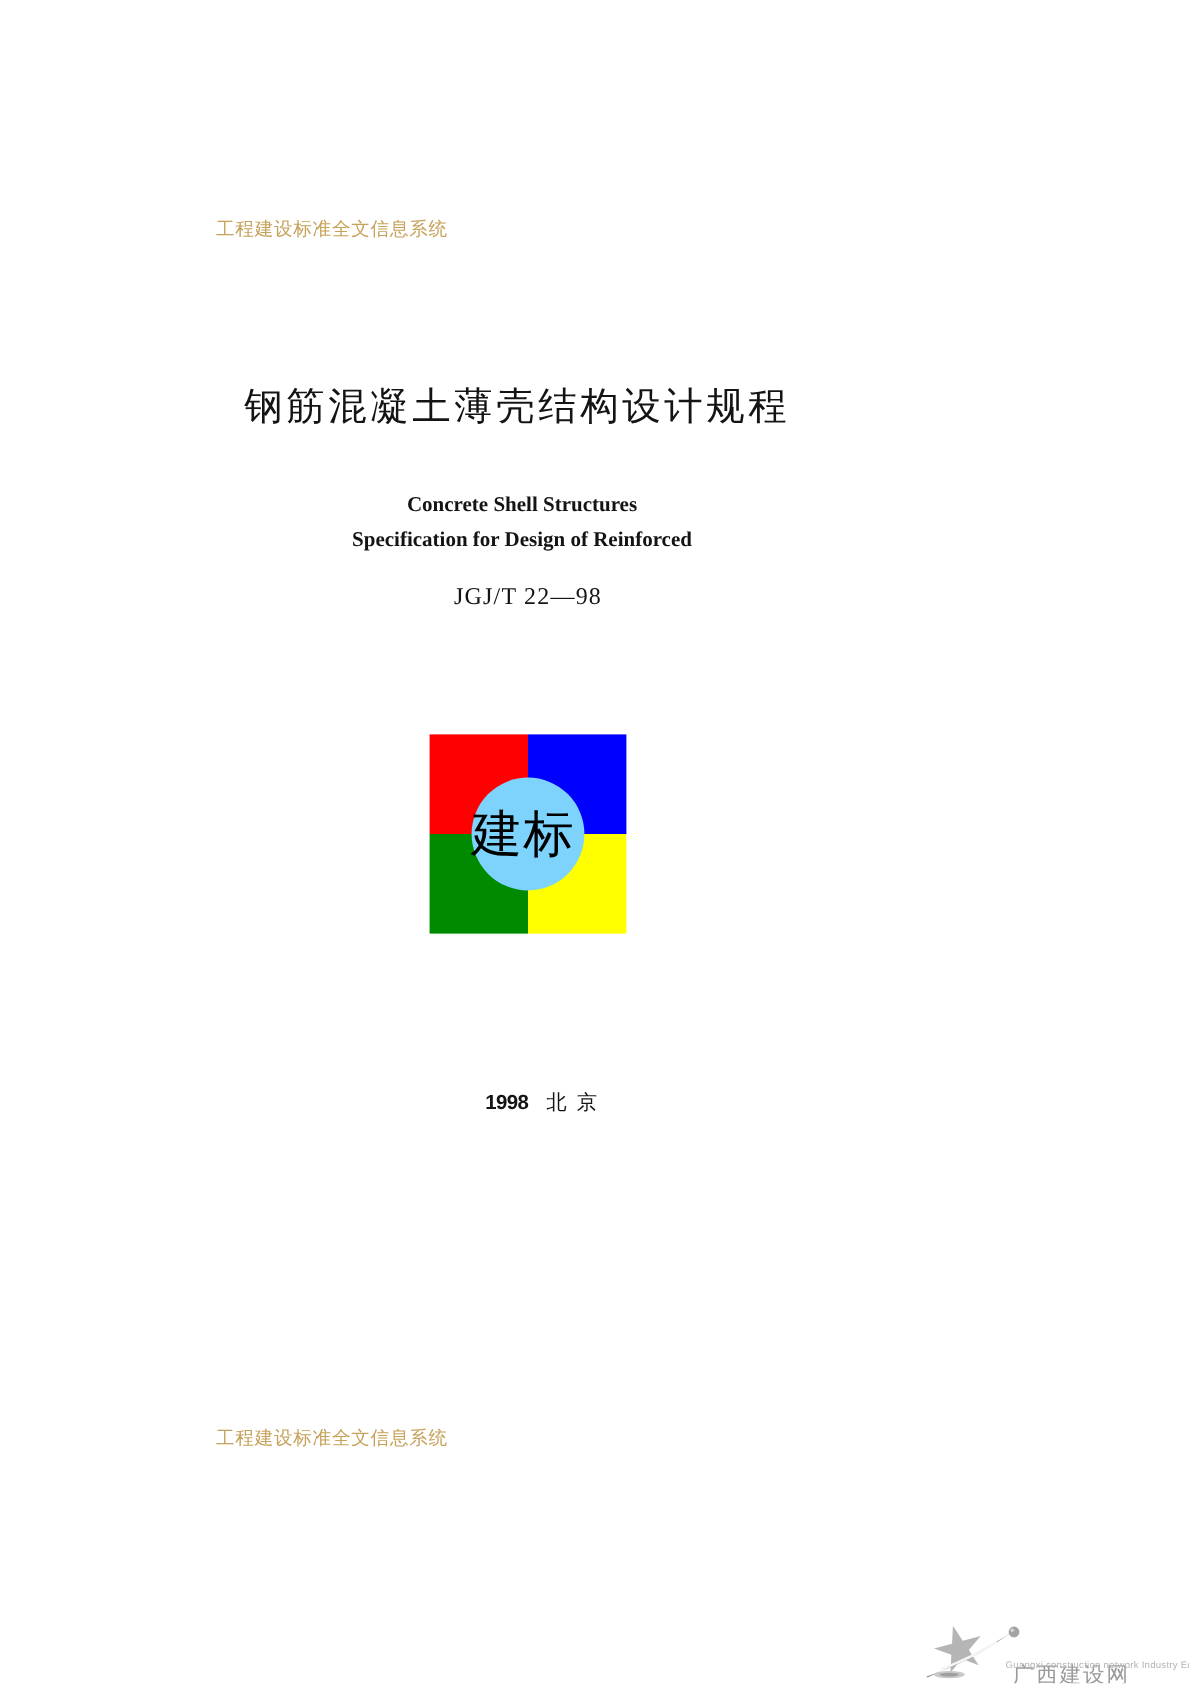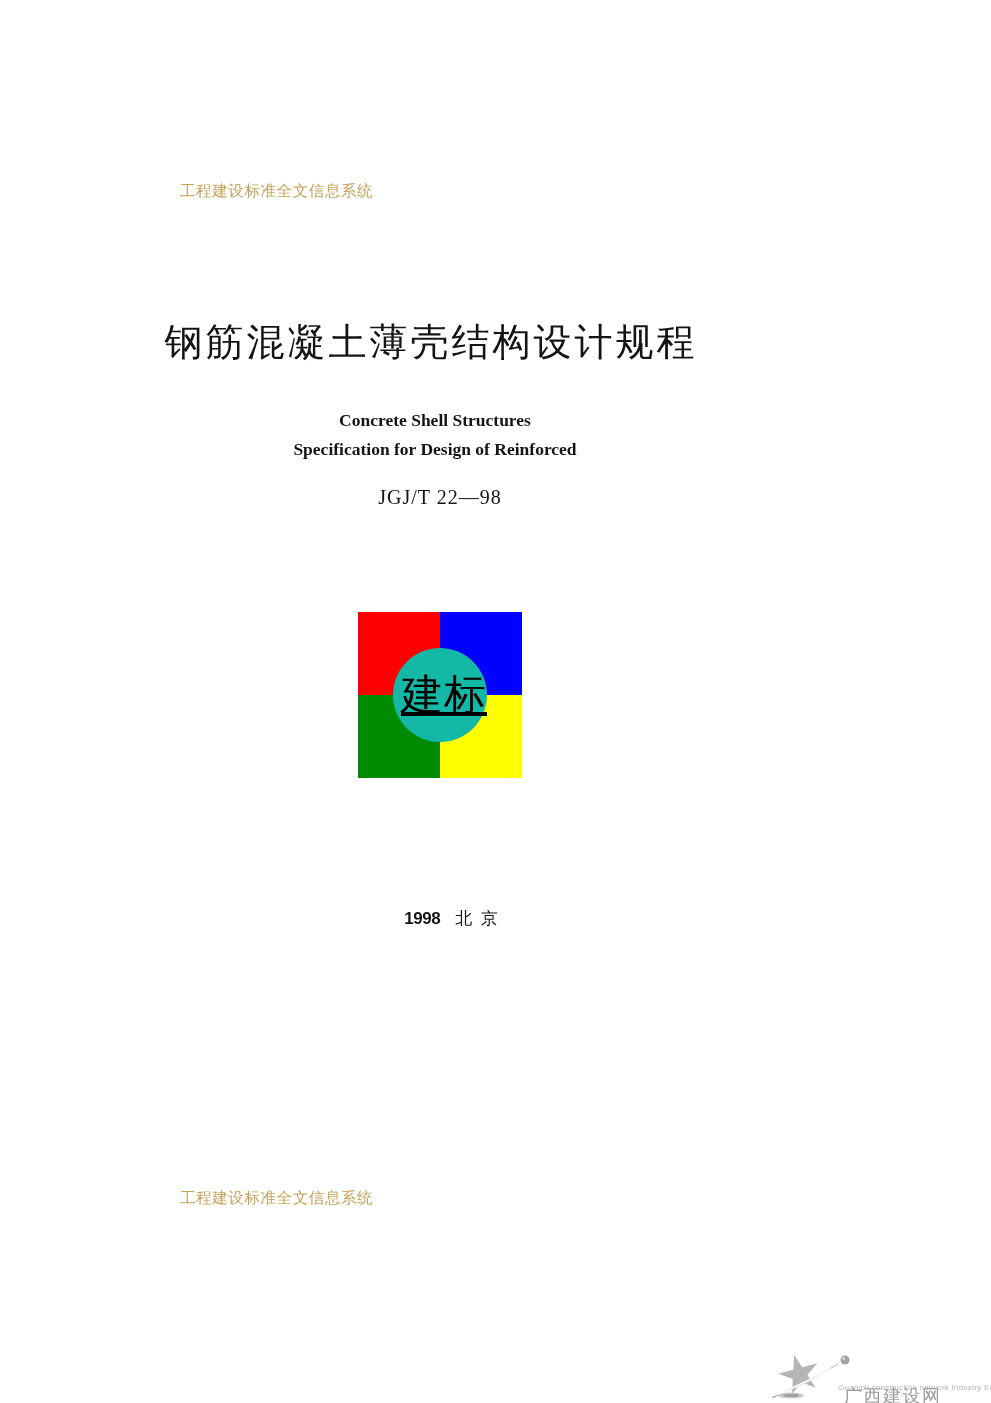--- a/index.html
+++ b/index.html
@@ -21,21 +21,21 @@
   .wm-bottom{left:180px;top:1188px;}
   .heading{
     position:absolute;left:438px;top:255px;
     transform:translateX(-50%);
     font-size:23px;font-weight:bold;letter-spacing:2px;
     color:#141414;white-space:nowrap;
   }
   .title{
     position:absolute;left:431px;top:317px;
     transform:translateX(-50%);
-    font-size:38px;letter-spacing:3px;
+    font-size:32px;letter-spacing:3px;
     color:#141414;white-space:nowrap;text-align:center;
   }
   .sub-en{
     position:absolute;left:435px;top:406px;
     transform:translateX(-50%);
     font-size:17.5px;font-weight:bold;line-height:29px;
     color:#141414;text-align:center;white-space:nowrap;
   }
   .code{
     position:absolute;left:440px;top:486px;
@@ -49,22 +49,22 @@
   }
   .quad{position:absolute;width:50%;height:50%;}
   .q-tl{left:0;top:0;}
   .q-tr{right:0;top:0;}
   .q-bl{left:0;bottom:0;}
   .q-br{right:0;bottom:0;}
   .emblem-circle{
     position:absolute;left:50%;top:50%;
     width:94px;height:94px;
     transform:translate(-50%,-50%);
-    background:#14b8a6;border-radius:50%;
-    display:flex;align-items:center;justify-content:flex-end;text-decoration:underline;
+    background:#7dd3fc;border-radius:50%;
+    display:flex;align-items:center;justify-content:flex-start;
   }
   .emblem-label{
     font-family:"Liberation Sans","DejaVu Sans",sans-serif;
     font-size:42px;color:#000;letter-spacing:1px;white-space:nowrap;
   }
   .pub{
     position:absolute;left:451px;top:907px;
     transform:translateX(-50%);
     font-size:17px;color:#141414;white-space:pre;
   }

